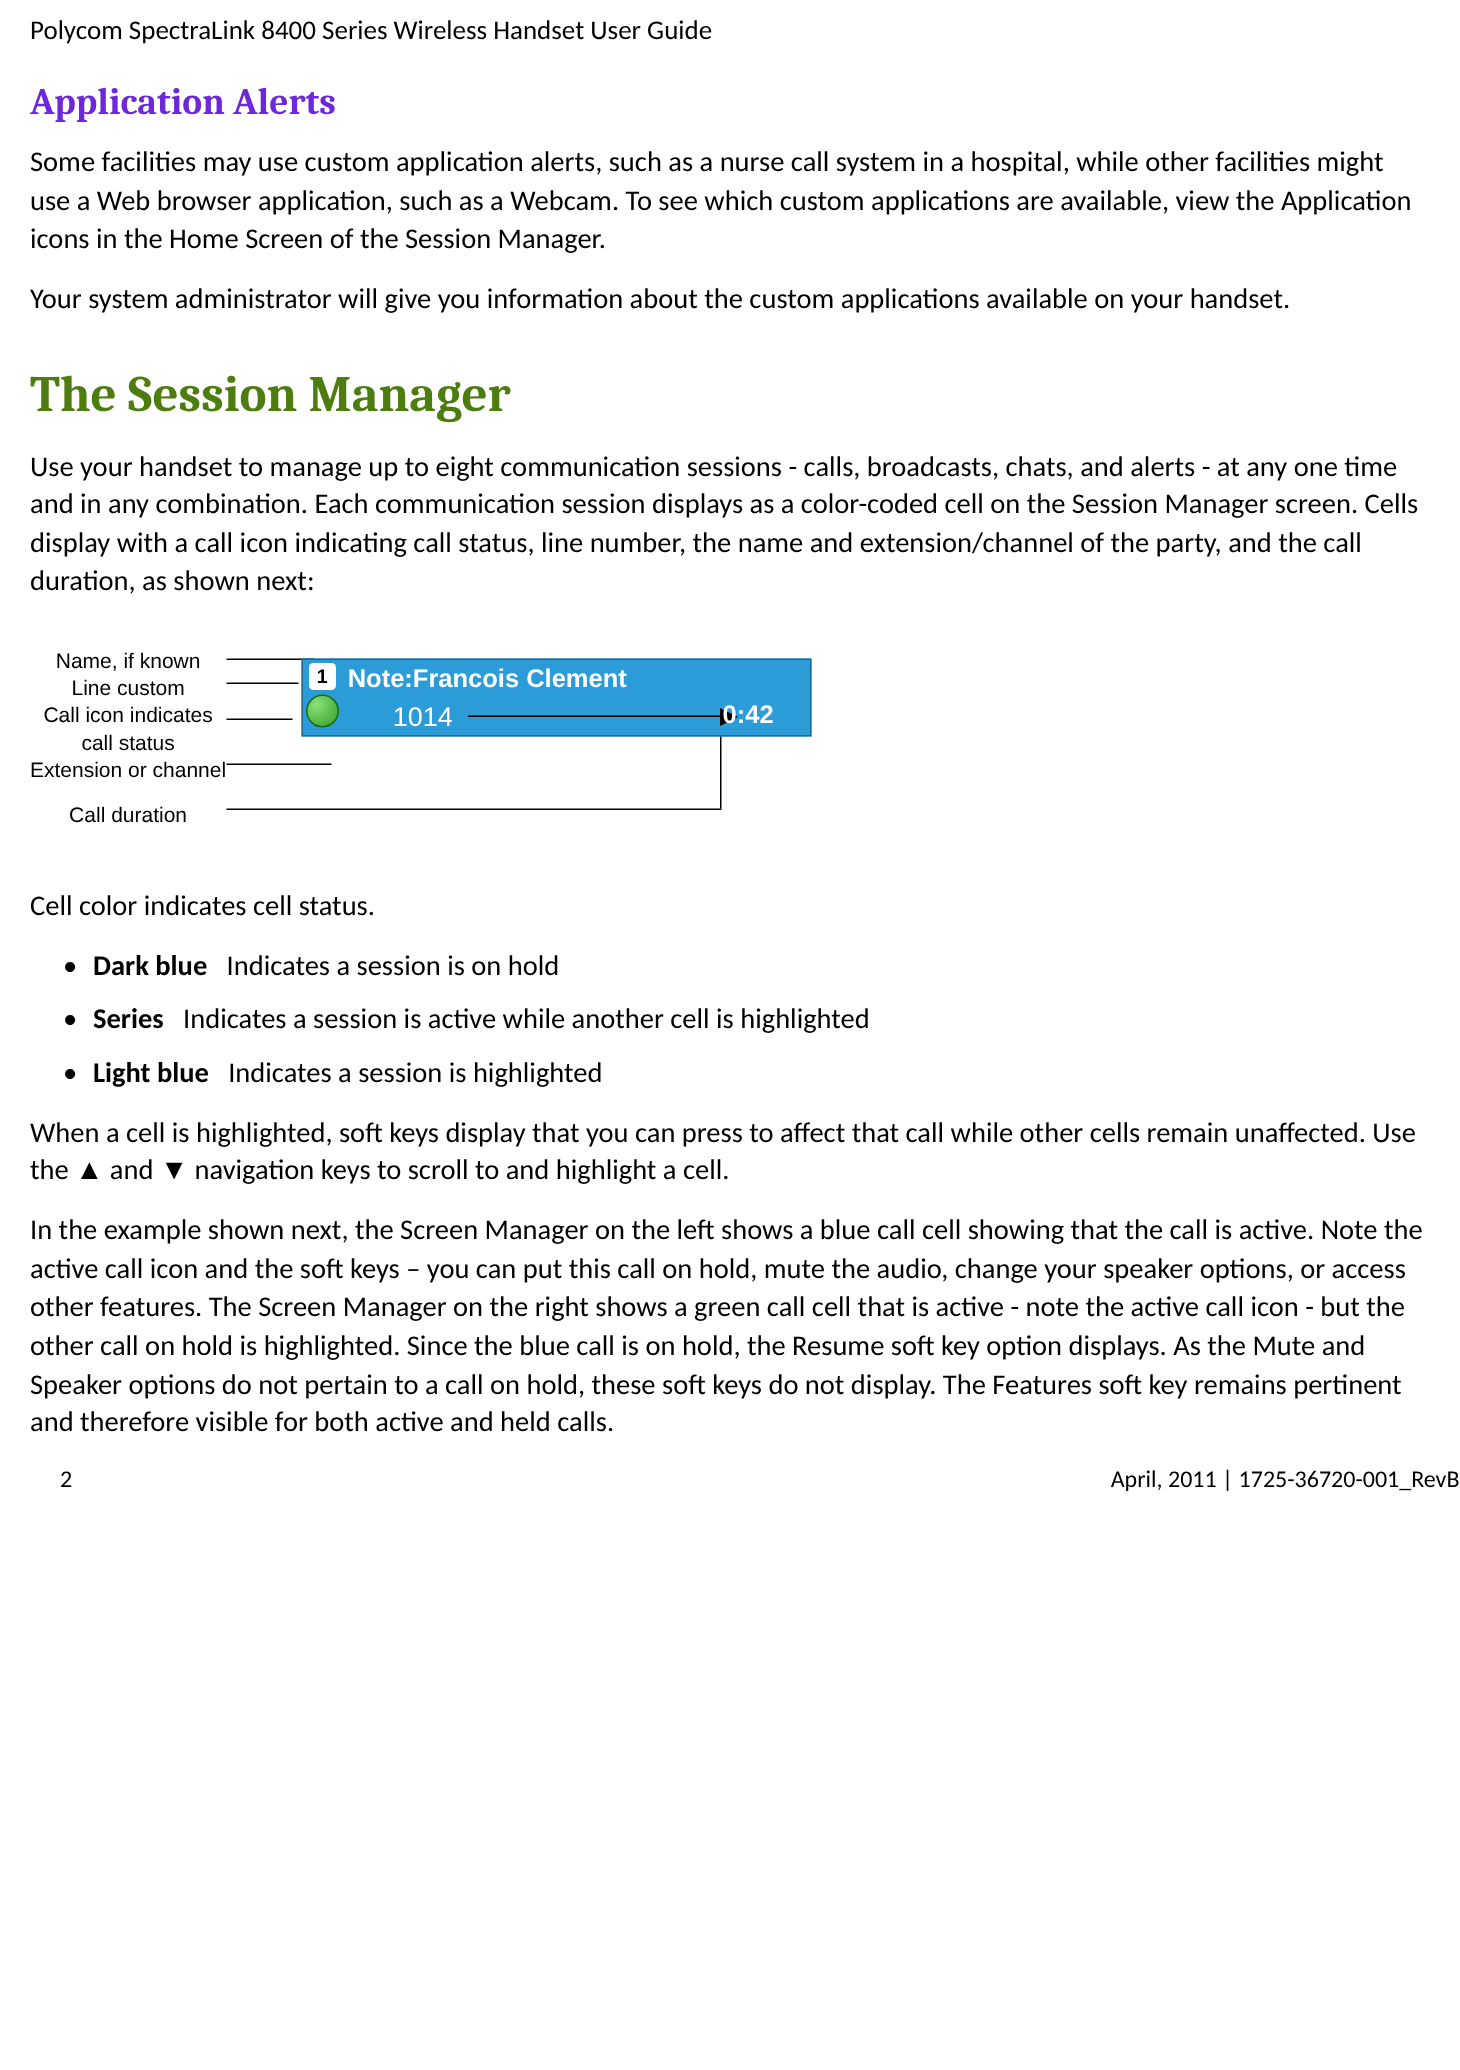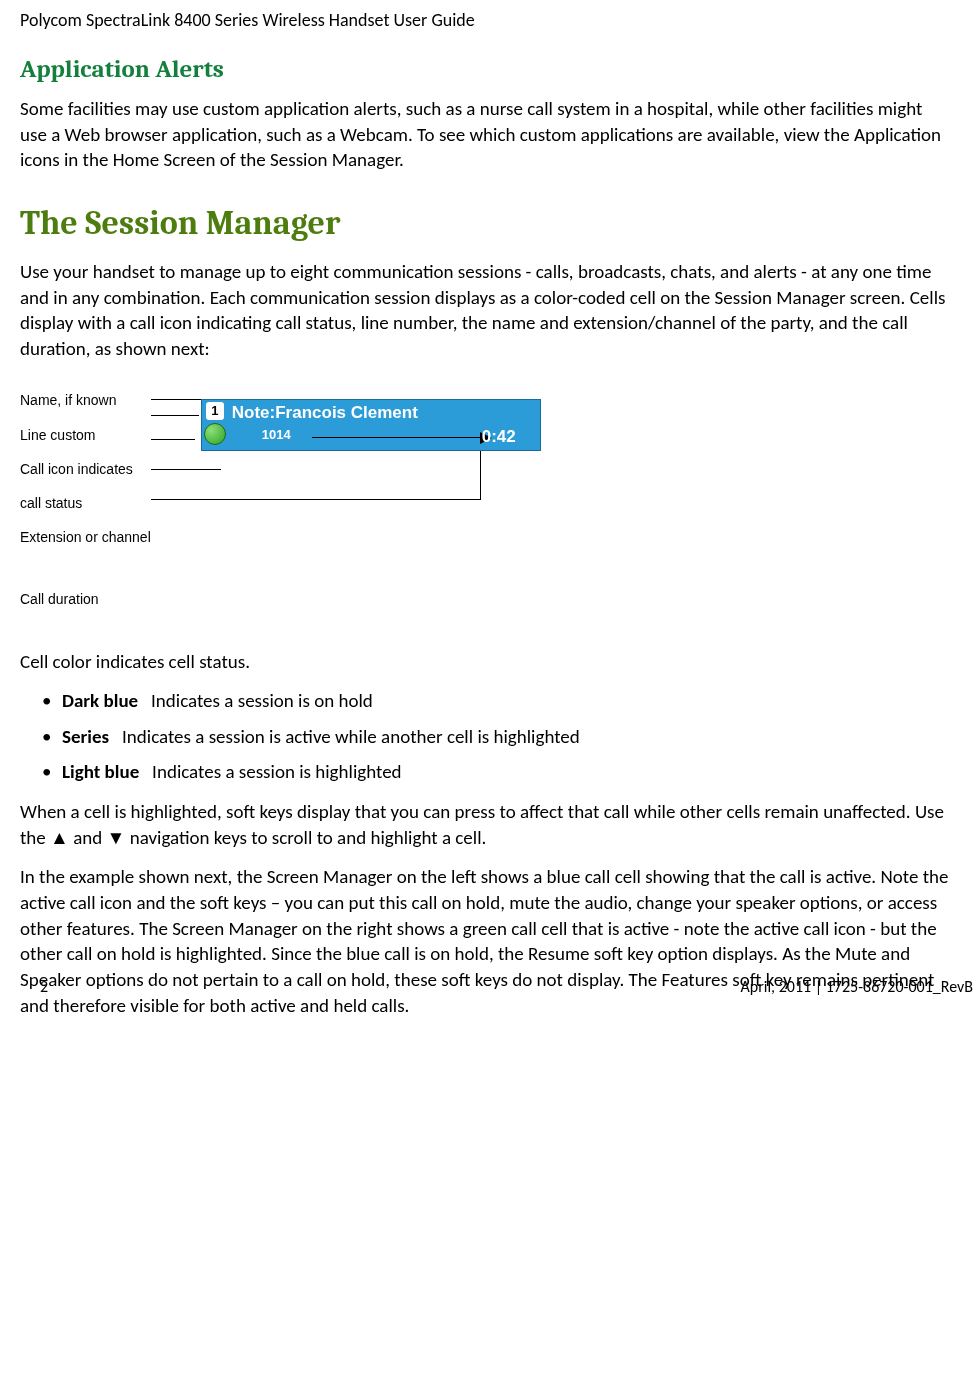--- a/index.html
+++ b/index.html
@@ -12,21 +12,21 @@
       padding: 0 20px;
       line-height: 1.35;
     }
     .header-line {
       font-size: 18px;
       padding-top: 8px;
       margin-bottom: 20px;
     }
     h2 {
       font-family: Cambria, Georgia, serif;
-      color: #15803d;
+      color: #6d28d9;
       font-size: 25px;
       font-weight: bold;
       margin-bottom: 10px;
     }
     h1 {
       font-family: Cambria, Georgia, serif;
       color: #4d7c0f;
       font-size: 34px;
       font-weight: bold;
       margin-top: 28px;
@@ -72,21 +72,22 @@
       display: flex;
       align-items: flex-start;
     }
     .diagram-labels {
       font-family: Arial, sans-serif;
       font-size: 14px;
       line-height: 1.3;
       color: #000;
       display: flex;
       flex-direction: column;
-      gap: 16px;
+      gap: 0px;
+      text-align: center;
     }
     .diagram-labels span {
       display: block;
       white-space: nowrap;
     }
     .diagram-lines {
       position: relative;
       width: 50px;
       height: 120px;
       flex: 0 0 50px;
@@ -134,22 +135,22 @@
       position: absolute;
       top: 2px;
       left: 30px;
       font-size: 17px;
       font-weight: bold;
     }
     .cell-ext {
       position: absolute;
       top: 26px;
       left: 60px;
-      font-size: 13px;
-      font-weight: bold;
+      font-size: 18px;
+      font-weight: normal;
     }
     .cell-dur {
       position: absolute;
       top: 26px;
       right: 24px;
       font-size: 17px;
       font-weight: bold;
     }
     .cell-arrow {
       position: absolute;
@@ -170,20 +171,21 @@
     }
   </style>
 </head>
 <body>
 <div class="page-wrap">
 
 <div class="header-line">Polycom SpectraLink 8400 Series Wireless Handset User Guide</div>
 
 <h2>Application Alerts</h2>
 <p>Some facilities may use custom application alerts, such as a nurse call system in a hospital, while other facilities might use a Web browser application, such as a Webcam. To see which custom applications are available, view the Application icons in the Home Screen of the Session Manager.</p>
+<p>Your system administrator will give you information about the custom applications available on your handset.</p>
 
 <h1>The Session Manager</h1>
 <p>Use your handset to manage up to eight communication sessions - calls, broadcasts, chats, and alerts - at any one time and in any combination. Each communication session displays as a color-coded cell on the Session Manager screen. Cells display with a call icon indicating call status, line number, the name and extension/channel of the party, and the call duration, as shown next:</p>
 
 <div class="diagram">
   <div class="diagram-labels">
     <span>Name, if known</span>
     <span>Line custom</span>
     <span>Call icon indicates</span>
     <span>call status</span>

